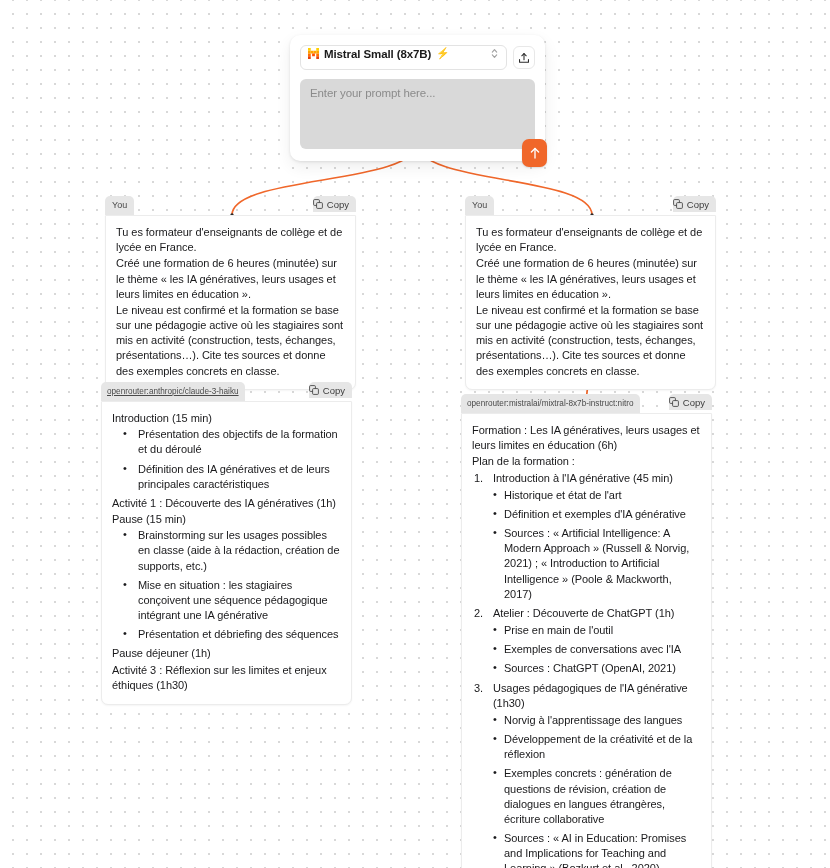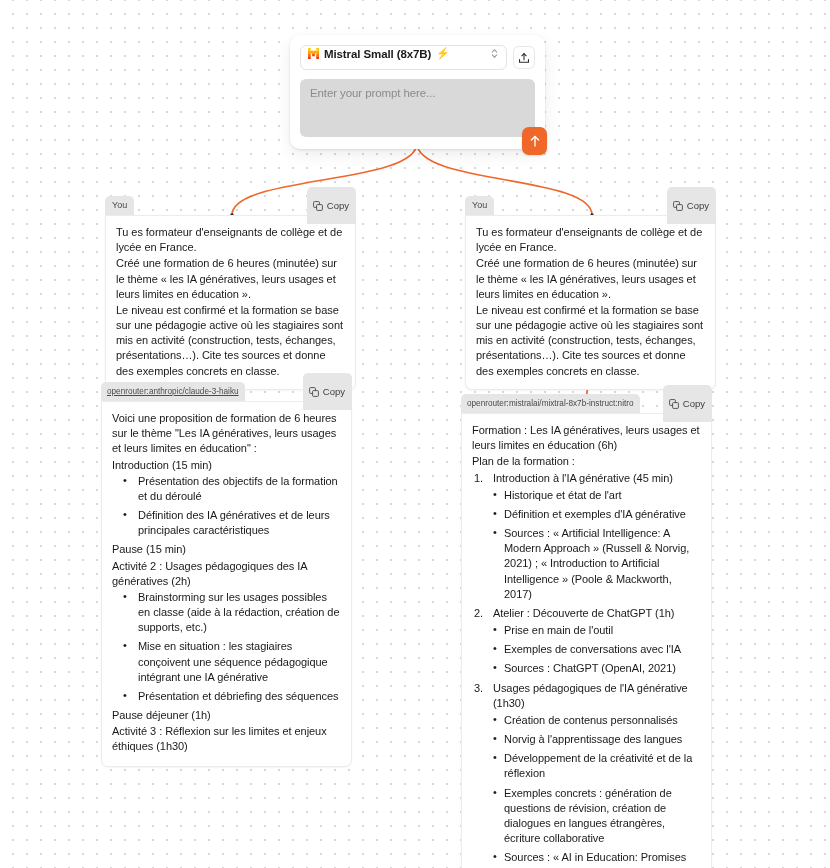--- a/index.html
+++ b/index.html
@@ -81,21 +81,21 @@
     flex: 0 0 auto;
     width: 22px; height: 23px;
     border: 1px solid #e8e8e8;
     border-radius: 6px;
     background: #fff;
     display: flex; align-items: center; justify-content: center;
   }
   .prompt-box {
     margin-top: 9px;
     position: relative;
-    height: 58px;
+    height: 70px;
     background: #d9d9d9;
     border-radius: 6px;
     padding: 8px 10px;
   }
   .prompt-placeholder {
     font-size: 11.5px;
     color: #8b8b8b;
     letter-spacing: -0.1px;
   }
   .send-btn {
@@ -106,21 +106,21 @@
     border-radius: 7px;
     display: flex; align-items: center; justify-content: center;
     box-shadow: 0 1px 2px rgba(0,0,0,0.12);
   }
 
   
   .msg-node { width: 251px; }
   .msg-tabs {
     display: flex;
     justify-content: space-between;
-    align-items: center;
+    align-items: flex-start;
     height: 19px;
     position: relative;
     z-index: 3;
     gap: 16px;
   }
   .tab-label {
     background: #e6e6e6;
     color: #4a4a4a;
     font-size: 9px;
     line-height: 19px;
@@ -131,22 +131,22 @@
     max-width: 190px;
     overflow: hidden;
     text-overflow: ellipsis;
   }
   .tab-label.wide { font-size: 8.2px; padding: 0 6px; }
   .copy-btn {
     background: #e6e6e6;
     color: #3c3c3c;
     font-size: 9.5px;
     line-height: 19px;
-    height: 37px;
-    padding: 0 7px 0 6px;
+    height: 16px;
+    padding: 0 7px 0 0;
     border-radius: 5px 5px 0 0;
     display: flex;
     align-items: center;
     gap: 4px;
     white-space: nowrap;
   }
   .msg-body {
     background: #ffffff;
     border: 1px solid #ececec;
     border-radius: 0 0 7px 7px;
@@ -319,29 +319,28 @@
       <div class="tab-label wide">openrouter:anthropic/claude-3-haiku</div>
       <div class="copy-btn">
         <svg width="10" height="10" viewBox="0 0 12 12" fill="none" stroke="#3c3c3c" stroke-width="1" stroke-linejoin="round">
           <rect x="0.7" y="0.7" width="7" height="7" rx="1.2"></rect>
           <rect x="4.3" y="4.3" width="7" height="7" rx="1.2" fill="#e6e6e6"></rect>
         </svg>
         <span>Copy</span>
       </div>
     </div>
     <div class="msg-body" id="resp-left-body">
-      <p>Voici une proposition de formation de 6 heures sur le thème "Les IA génératives, leurs usages et leurs limites en éducation" :</p>
       <div id="resp-left-sections">
           <p>Introduction (15 min)</p>
           <ul class="b">
             <li>Présentation des objectifs de la formation et du déroulé</li>
             <li>Définition des IA génératives et de leurs principales caractéristiques</li>
           </ul>
+          <p>Activité 1 : Découverte des IA génératives (1h)</p>
           <p>Pause (15 min)</p>
-          <p>Activité 2 : Usages pédagogiques des IA génératives (2h)</p>
           <ul class="b">
             <li>Brainstorming sur les usages possibles en classe (aide à la rédaction, création de supports, etc.)</li>
             <li>Mise en situation : les stagiaires conçoivent une séquence pédagogique intégrant une IA générative</li>
             <li>Présentation et débriefing des séquences</li>
           </ul>
           <p>Pause déjeuner (1h)</p>
           <p>Activité 3 : Réflexion sur les limites et enjeux éthiques (1h30)</p>
         </div>
     </div>
   </div>
@@ -368,21 +367,20 @@
             <li>Sources : « Artificial Intelligence: A Modern Approach » (Russell &amp; Norvig, 2021) ; « Introduction to Artificial Intelligence » (Poole &amp; Mackworth, 2017)</li>
           </ul>
           <li class="num"><span class="num-marker">2.</span>Atelier : Découverte de ChatGPT (1h)</li>
           <ul class="b2">
             <li>Prise en main de l'outil</li>
             <li>Exemples de conversations avec l'IA</li>
             <li>Sources : ChatGPT (OpenAI, 2021)</li>
           </ul>
           <li class="num"><span class="num-marker">3.</span>Usages pédagogiques de l'IA générative (1h30)</li>
           <ul class="b2">
-            <li>Création de contenus personnalisés</li>
             <li>Norvig à l'apprentissage des langues</li>
             <li>Développement de la créativité et de la réflexion</li>
             <li>Exemples concrets : génération de questions de révision, création de dialogues en langues étrangères, écriture collaborative</li>
             <li>Sources : « AI in Education: Promises and Implications for Teaching and Learning » (Bozkurt et al., 2020)</li>
           </ul>
         </ol>
     </div>
   </div>
 
 </div>

